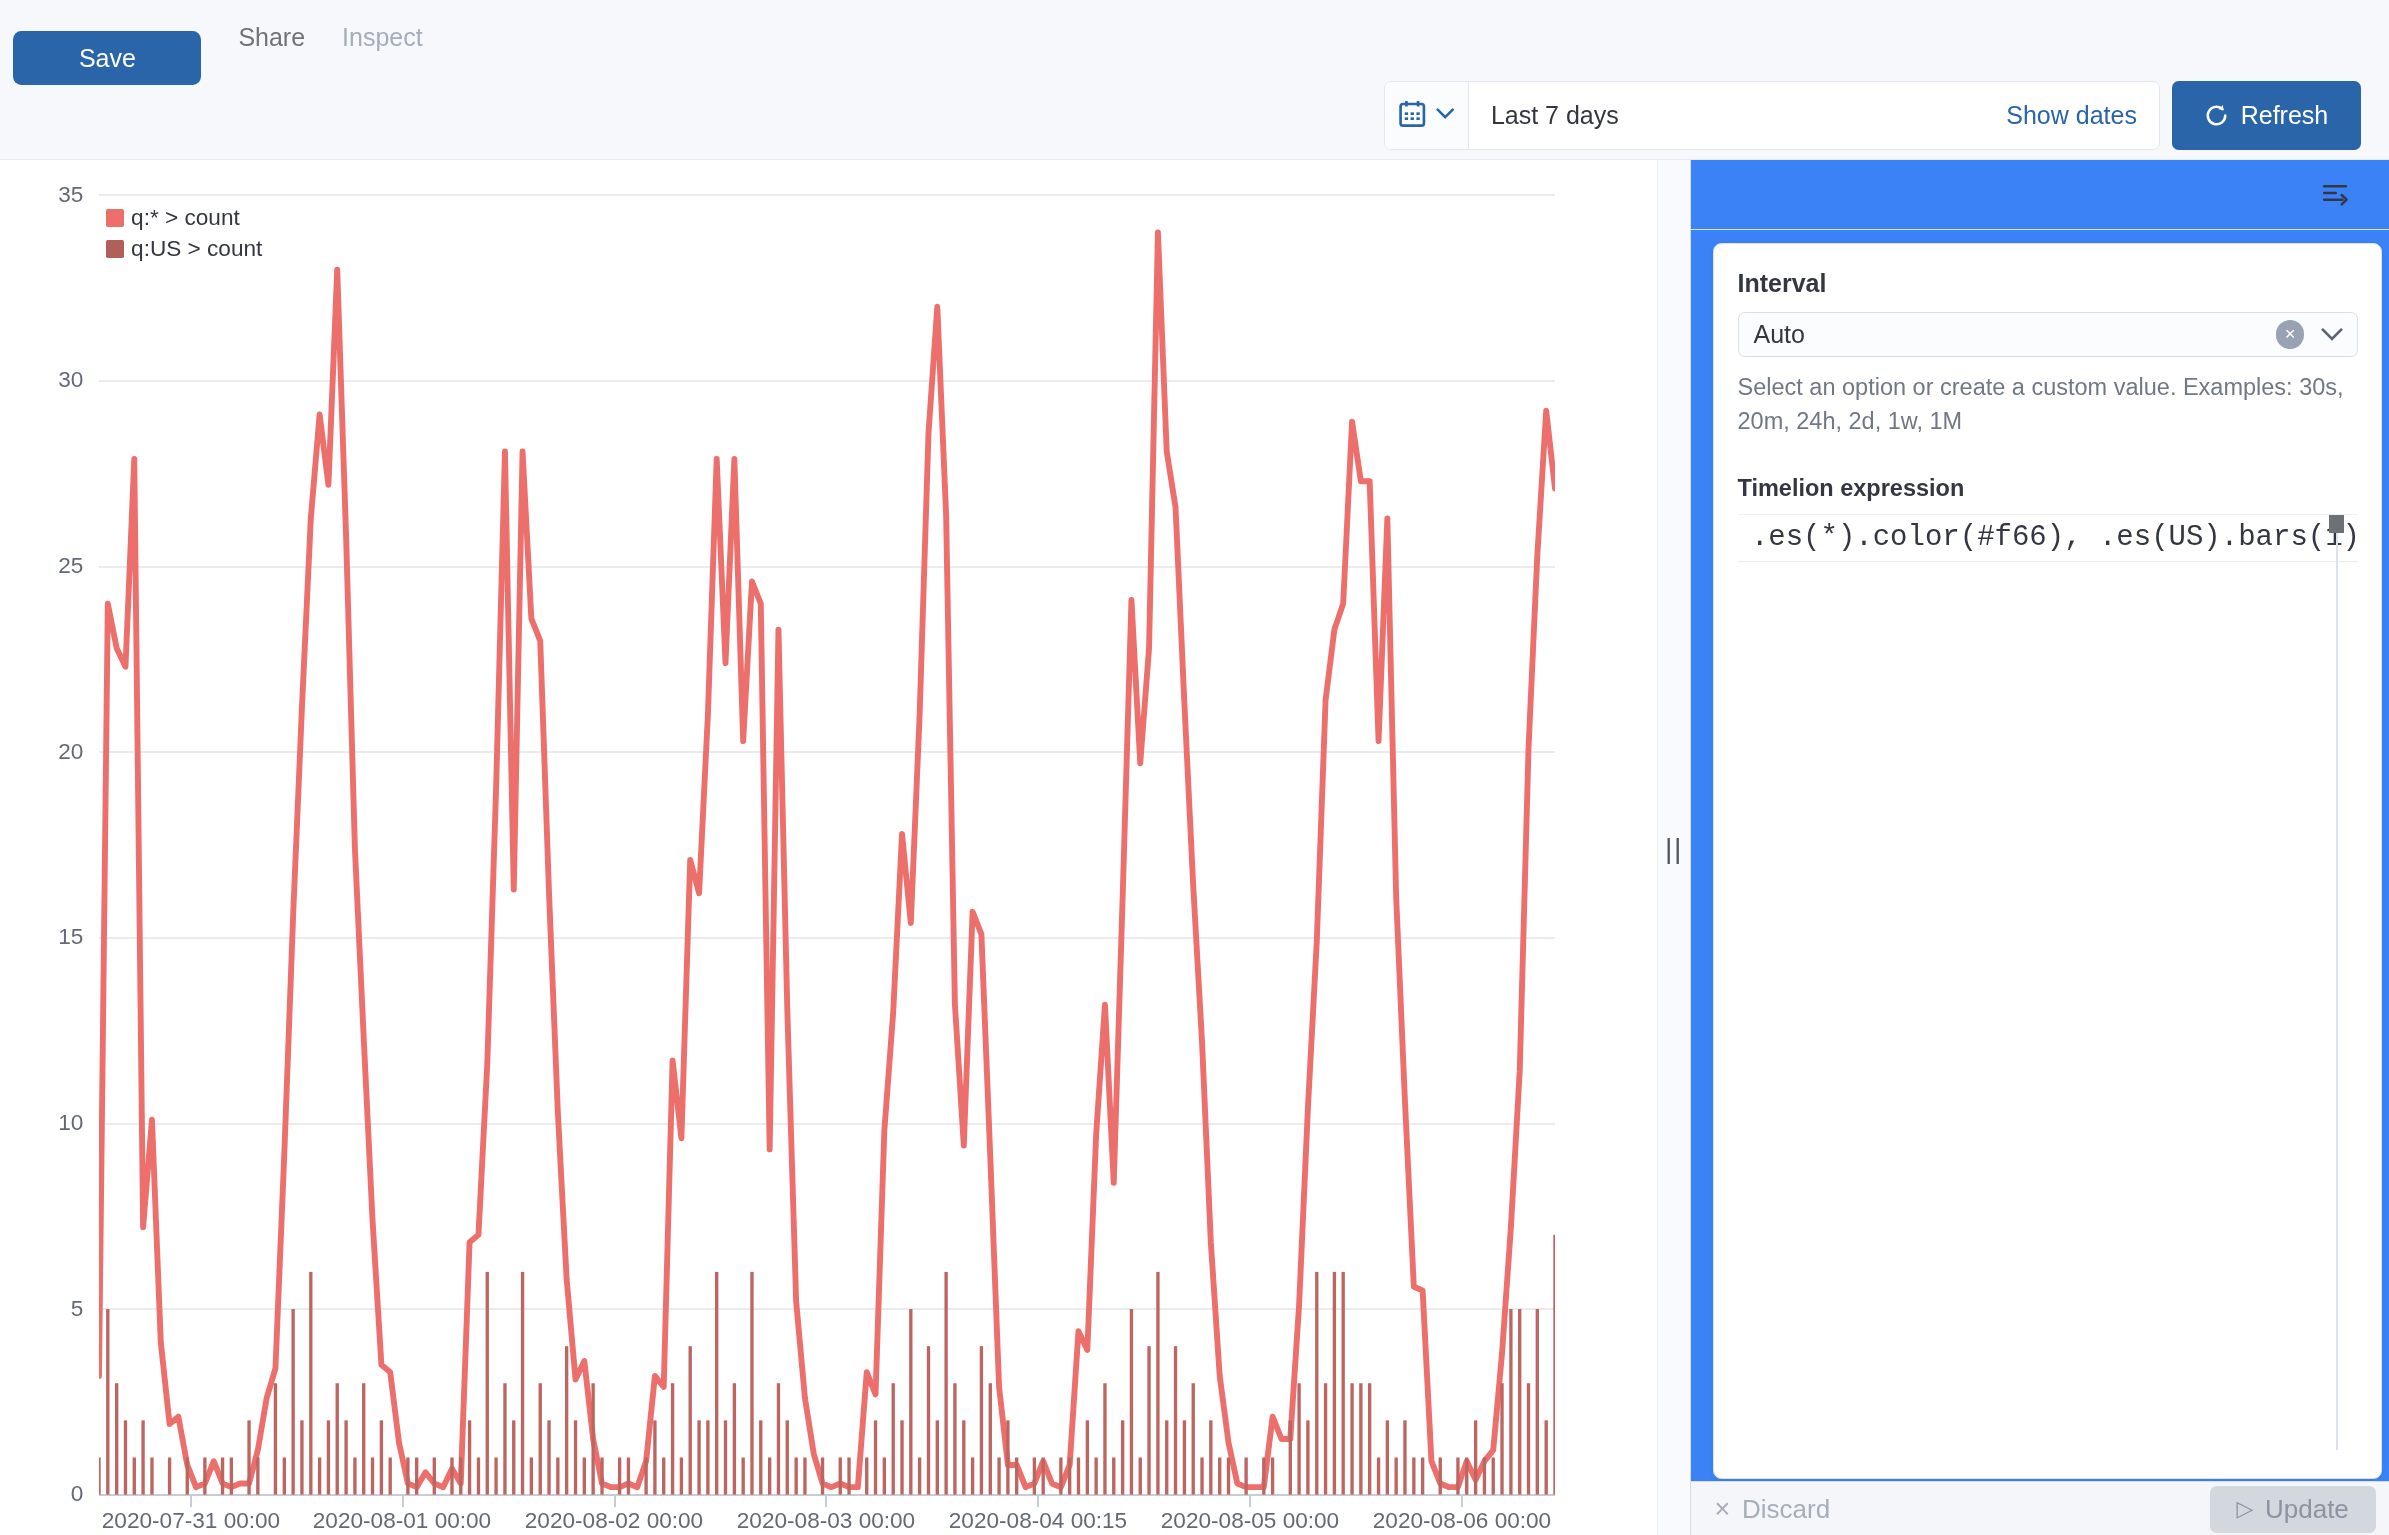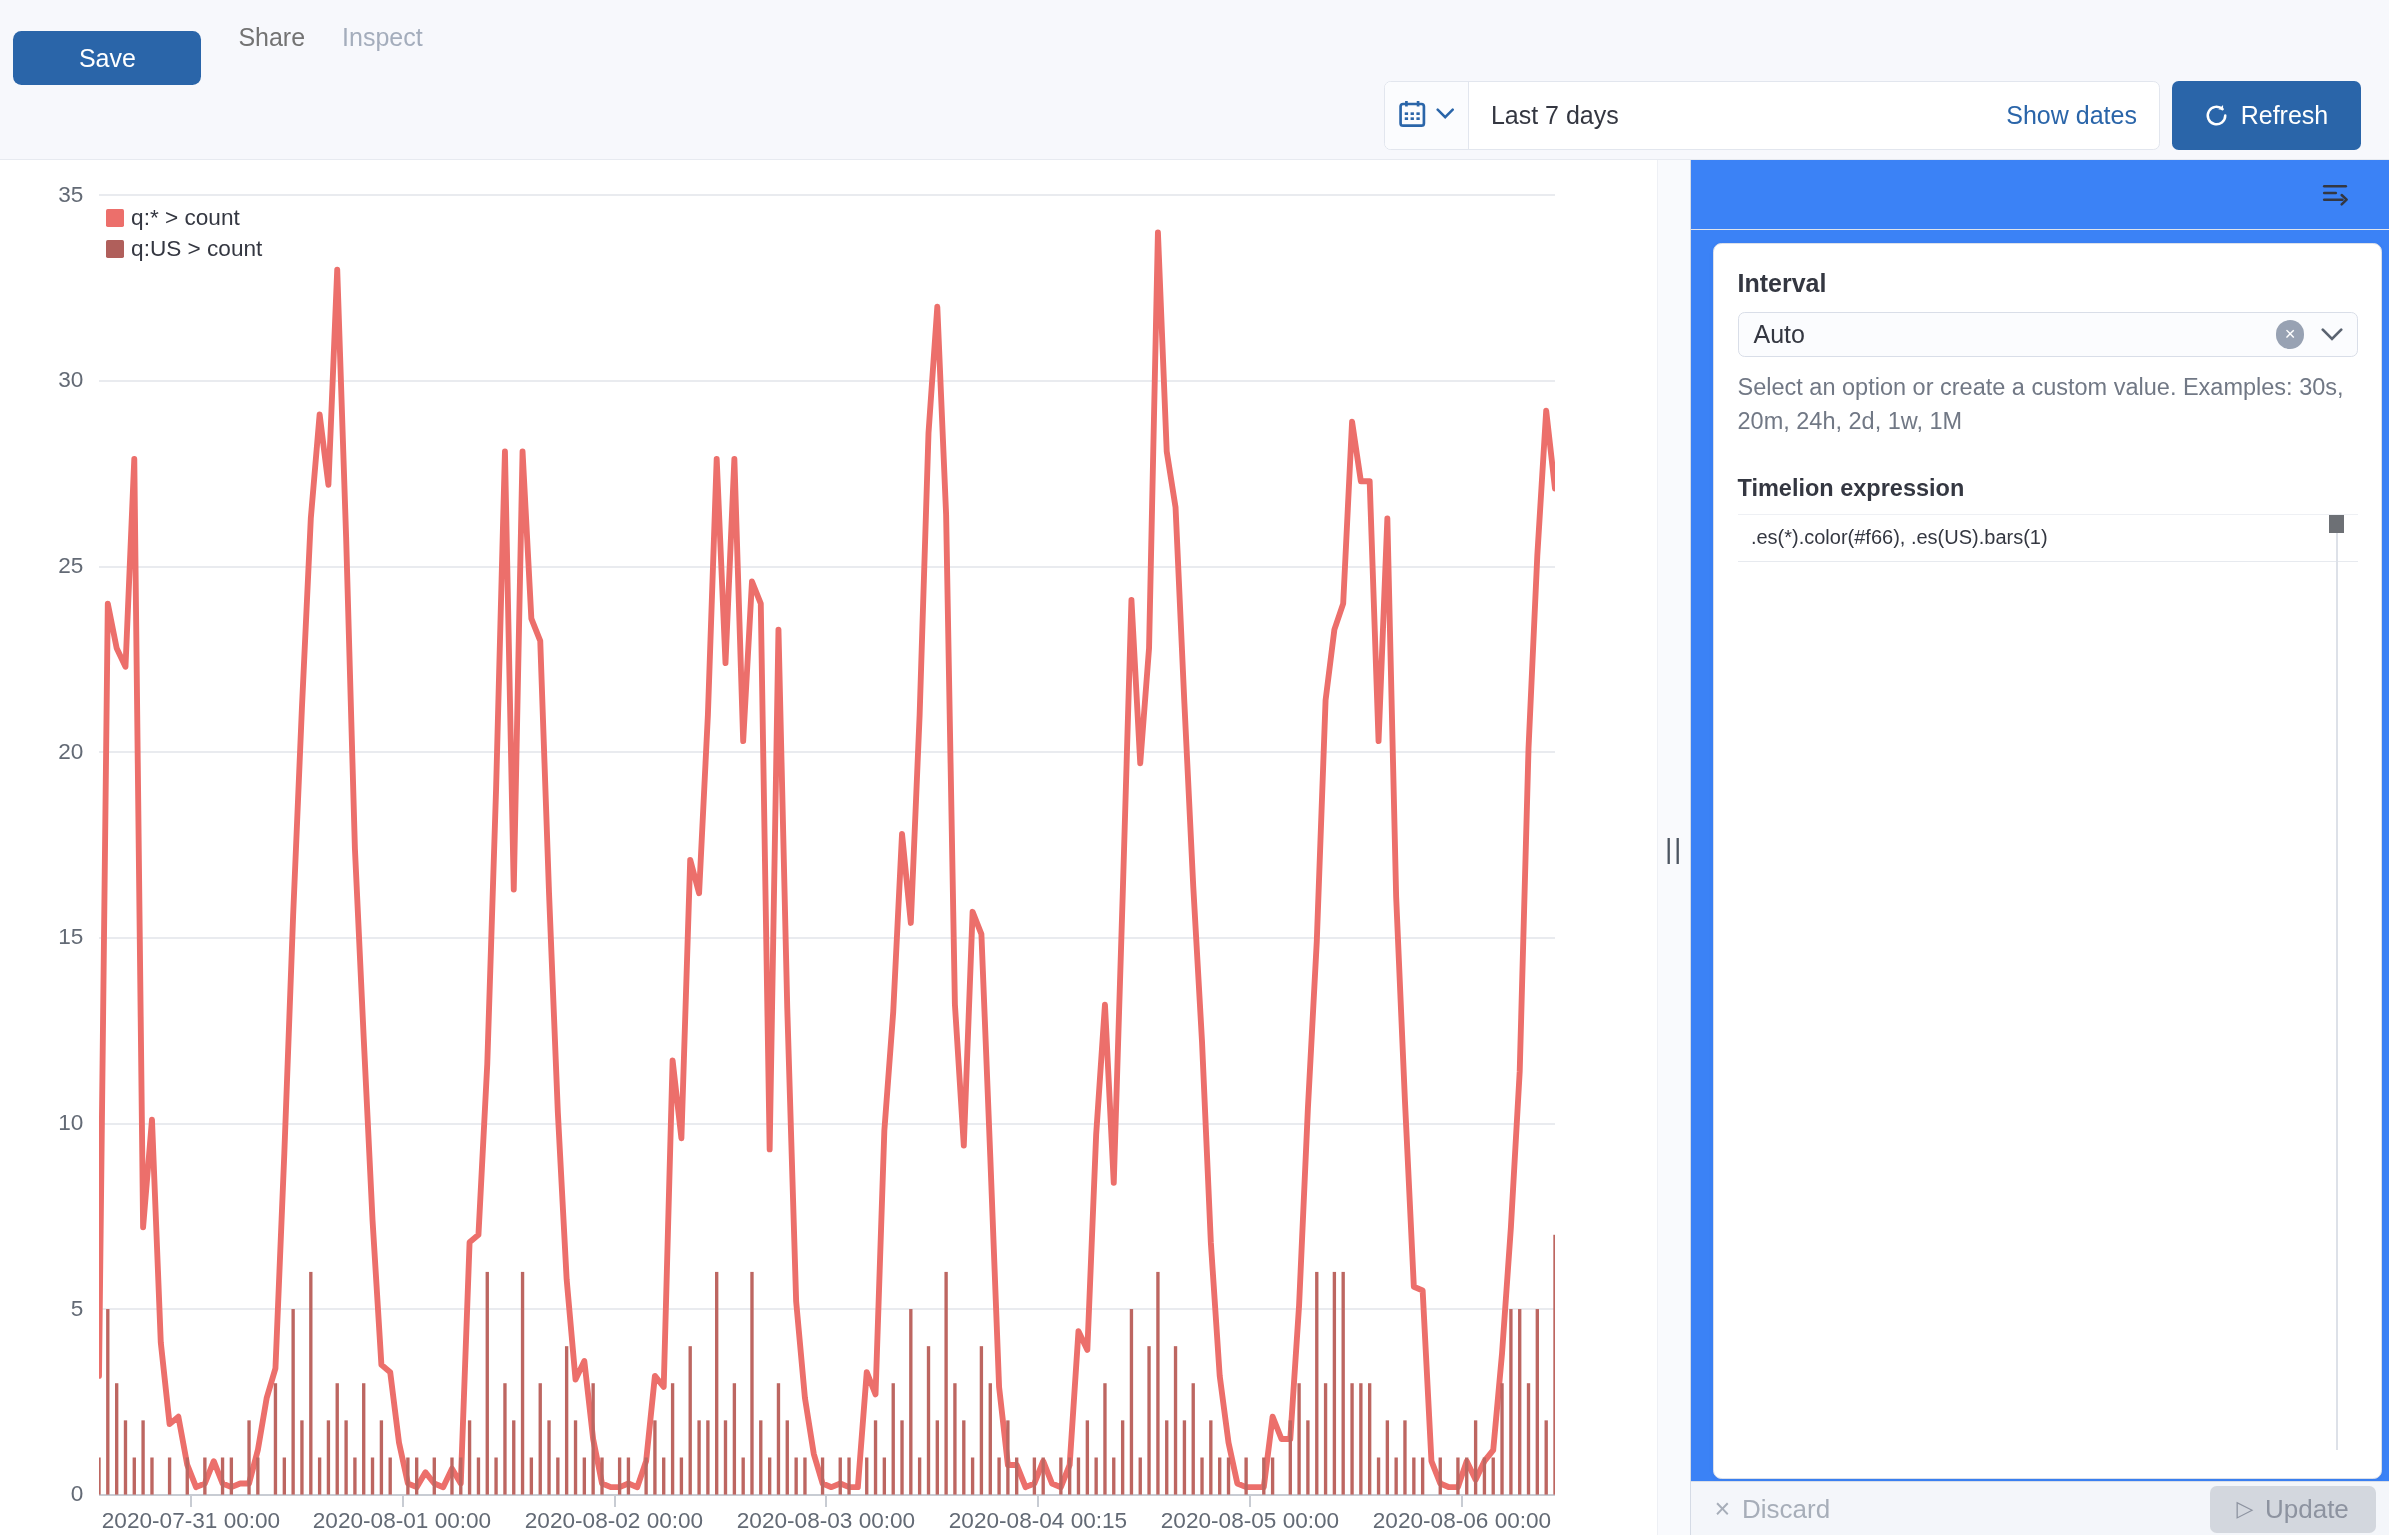--- a/index.html
+++ b/index.html
@@ -56,22 +56,22 @@
   .combobox { margin-top:13.4px; height:45px; background:#fbfcfe; border:1.7px solid #d9dee8;
               border-radius:6.7px; display:flex; align-items:center; padding:0 13.4px 0 15px; cursor:pointer; }
   .combobox-value { flex:1; font-size:25px; color:#343741; }
   .clear-btn { width:28.5px; height:28.5px; border-radius:50%; background:#98a2b3; color:#fff;
                display:flex; align-items:center; justify-content:center; font-size:18.4px;
                border:none; cursor:pointer; margin-right:17px; }
   .help-text { margin-top:13.4px; font-size:23.5px; line-height:34px; color:#717885; }
   .expr-label { margin-top:37px; font-size:23.5px; font-weight:bold; color:#343741; }
   .editor { margin-top:11.7px; flex:1; position:relative; border-top:1.7px solid #eef0f4; min-height:0; }
   .code-line { height:47px; display:flex; align-items:center; padding:0 13.4px;
-               border-bottom:1.7px solid #e7eaef; font-family:Liberation Sans, sans-serif;
-               font-size:20px; color:#343741; white-space:pre; cursor:text;text-align:right; }
+               border-bottom:1.7px solid #e7eaef; font-family:Liberation Mono, monospace;
+               font-size:29px; color:#343741; white-space:pre; cursor:text;text-align:right; }
   .scroll-track { position:absolute; right:20px; top:0; bottom:28.5px; width:1.7px; background:#dde1e8; }
   .scroll-thumb { position:absolute; right:13.4px; top:0; width:15px; height:18.4px; background:#6d7075; cursor:pointer; }
   .panel-footer { height:55px; flex:none; background:#f4f6fa; border-top:1.7px solid #d9dee8;
                   display:flex; align-items:center; padding:0 13.4px 0 23.5px; }
   .discard { display:flex; align-items:center; gap:11.7px; color:#a7aeb9; font-size:26px; cursor:pointer; }
   .discard-x { font-size:27px; }
   .update-btn { margin-left:auto; width:166px; height:47px; border:none; border-radius:6.7px;
                 background:#d3d7de; color:#8d93a0; font-size:26px; font-family:inherit;
                 display:flex; align-items:center; justify-content:center; gap:11.7px; cursor:not-allowed; }
   .play-glyph { font-size:22px; }

